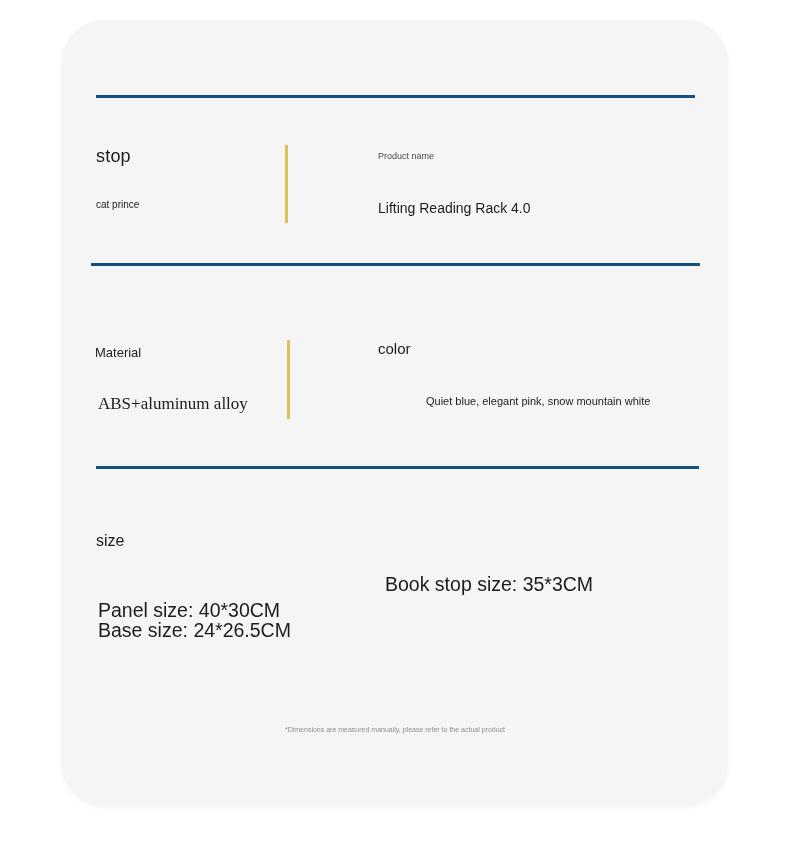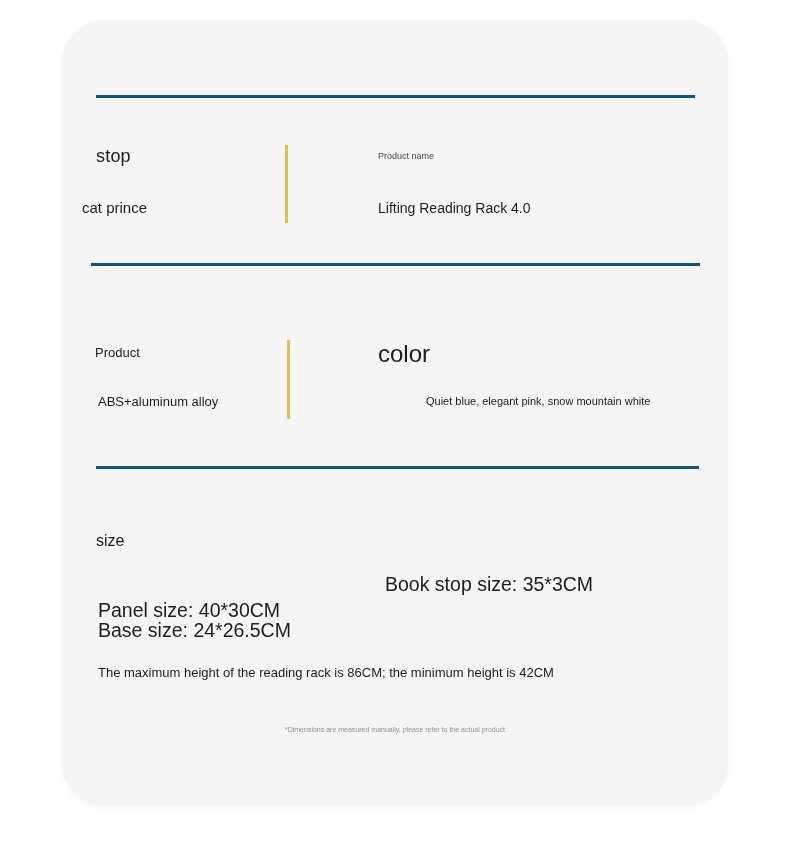--- a/index.html
+++ b/index.html
@@ -29,27 +29,27 @@
   .rule-3 { left: 34px; top: 446px; width: 603px; }
   .vdivider {
     position: absolute;
     width: 3px;
     background: var(--accent-gold, #ddc155);
   }
   .vdivider-1 { left: 223px; top: 125px; height: 78px; }
   .vdivider-2 { left: 225px; top: 320px; height: 79px; }
 
   .brand-label   { left: 34px;  top: 126px; font-size: 18px; letter-spacing: .2px; }
-  .brand-value   { left: 20px;  top: 179px; font-size: 15px; }
+  .brand-value   { left: 34px;  top: 179px; font-size: 10px; }
   .product-label { left: 316px; top: 131px; font-size: 9px;  color: #4a4a4a; }
   .product-value { left: 316px; top: 180px; font-size: 14px; }
 
   .material-label { left: 33px;  top: 325px; font-size: 13px; }
-  .material-value { left: 36px;  top: 374px; font-size: 13px; }
-  .color-label    { left: 316px; top: 320px; font-size: 24px; }
+  .material-value { left: 36px;  top: 374px; font-size: 17px; font-family: Liberation Serif, serif; }
+  .color-label    { left: 316px; top: 320px; font-size: 15px; }
   .color-value    { left: 321px; top: 375px; font-size: 11px; margin-left: 43px; }
 
   .size-label   { left: 34px;  top: 512px; font-size: 16px; }
   .size-panel   { left: 36px;  top: 559px; font-size: 19.5px; margin-top: 20px; }
   .size-book    { left: 323px; top: 553px; font-size: 19.5px; }
   .size-base    { left: 36px;  top: 599px; font-size: 19.5px; }
   .size-height  { left: 36px;  top: 645px; font-size: 13px; }
   .footnote {
     left: 0; top: 706px; width: 666px;
     font-size: 7px; color: #8f8f8f;
@@ -64,29 +64,28 @@
   <div class="rule rule-1"></div>
 
   <div class="abs brand-label">stop</div>
   <div class="abs brand-value">cat prince</div>
   <div class="vdivider vdivider-1"></div>
   <div class="abs product-label">Product name</div>
   <div class="abs product-value">Lifting Reading Rack 4.0</div>
 
   <div class="rule rule-2"></div>
 
-  <div class="abs material-label">Product</div>
+  <div class="abs material-label">Material</div>
   <div class="abs material-value">ABS+aluminum alloy</div>
   <div class="vdivider vdivider-2"></div>
   <div class="abs color-label">color</div>
   <div class="abs color-value">Quiet blue, elegant pink, snow mountain white</div>
 
   <div class="rule rule-3"></div>
 
   <div class="abs size-label">size</div>
   <div class="abs size-panel">Panel size: 40*30CM</div>
   <div class="abs size-book">Book stop size: 35*3CM</div>
   <div class="abs size-base">Base size: 24*26.5CM</div>
-  <div class="abs size-height">The maximum height of the reading rack is 86CM; the minimum height is 42CM</div>
 
   <div class="abs footnote">*Dimensions are measured manually, please refer to the actual product</div>
 
 </div>
 
 </body></html>

